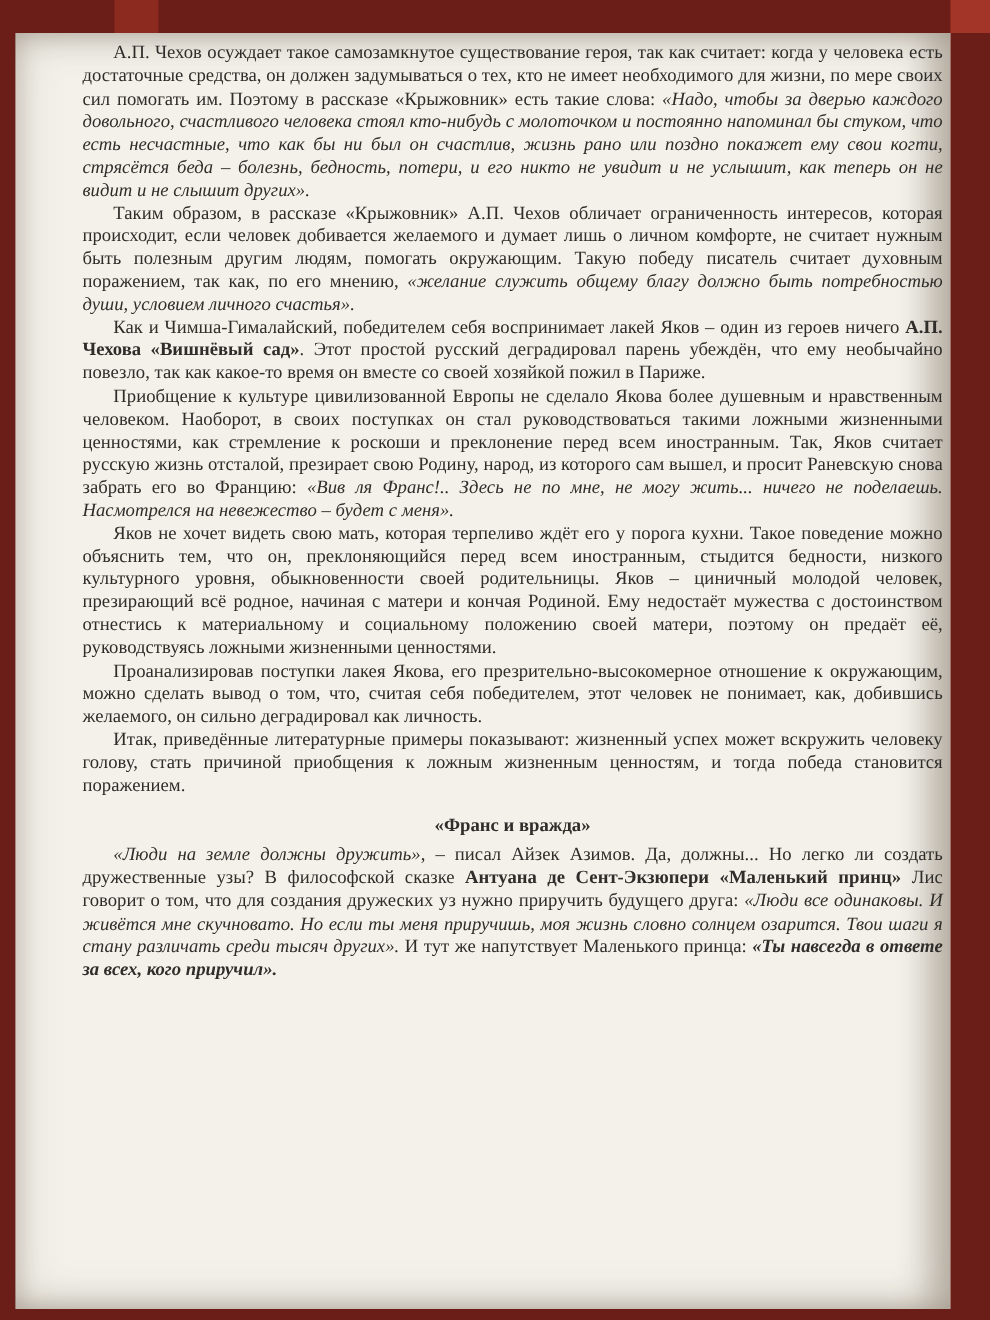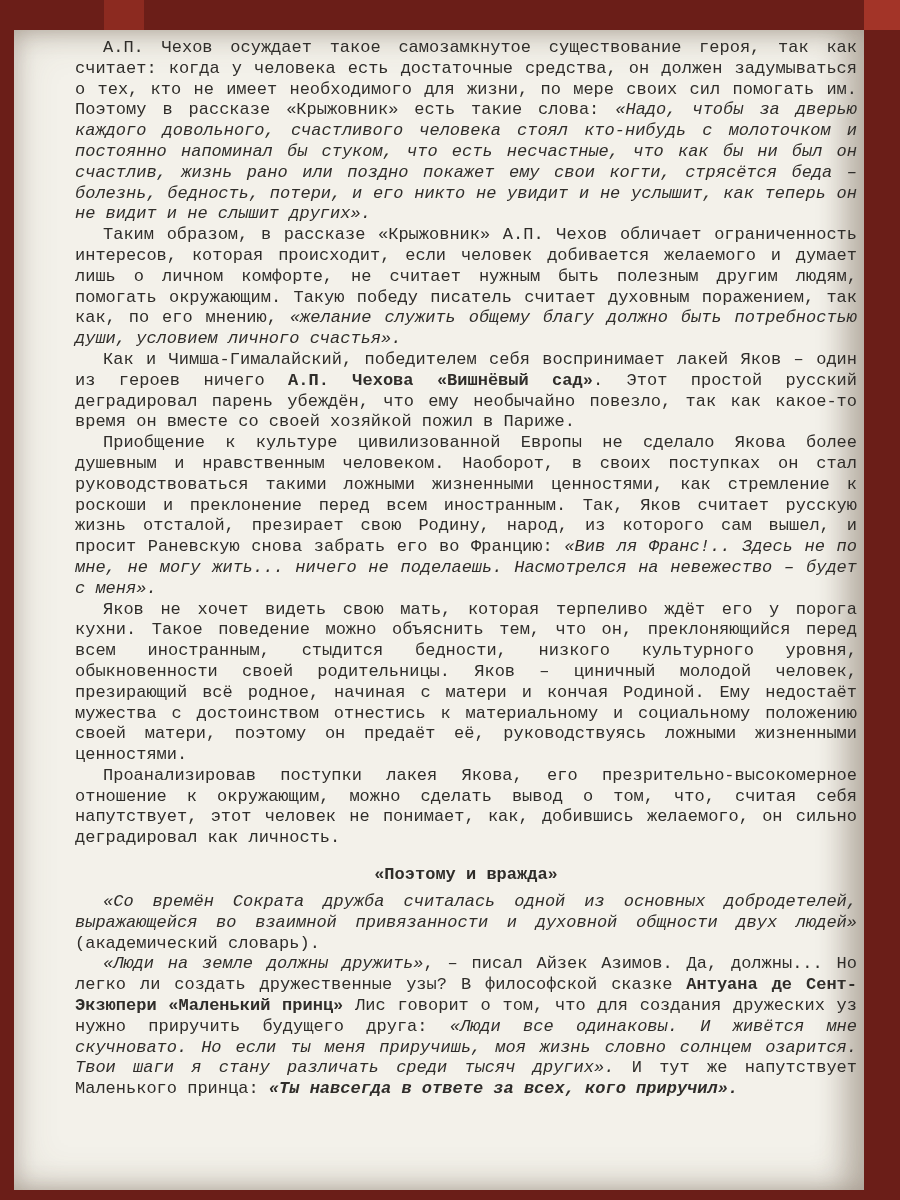--- a/index.html
+++ b/index.html
@@ -32,21 +32,20 @@
     background:var(--page-bg);
     box-shadow:
       inset 0 0 45px rgba(95,75,55,0.18),
       inset -20px 0 28px rgba(70,45,30,0.28),
       inset 8px 0 16px rgba(70,45,30,0.12);
   }
   .text-block{
     position:absolute;top:8px;left:61px;right:7px;
     color:var(--text-color);
     hyphens:auto;
-    font-family:Liberation Mono, monospace;
     -webkit-hyphens:auto;
   }
   p.paragraph{
     margin:0;
     text-indent:28px;
     text-align:justify;
     font-size:17px;
     line-height:20.8px;
     color:var(--text-color);
   }
@@ -76,19 +75,19 @@
 <div class="scan">
   <div class="top-accent"></div>
   <div class="corner-accent"></div>
   <div class="page">
     <div class="text-block" id="content">
         <p class="paragraph"><span class="seg-normal">А.П. Чехов осуждает такое самозамкнутое существование героя, так как считает: когда у человека есть достаточные средства, он должен задумываться о тех, кто не имеет необходимого для жизни, по мере своих сил помогать им. Поэтому в рассказе «Крыжовник» есть такие слова: </span><span class="seg-italic">«Надо, чтобы за дверью каждого довольного, счастливого человека стоял кто-нибудь с молоточком и постоянно напоминал бы стуком, что есть несчастные, что как бы ни был он счастлив, жизнь рано или поздно покажет ему свои когти, стрясётся беда – болезнь, бедность, потери, и его никто не увидит и не услышит, как теперь он не видит и не слышит других».</span></p>
         <p class="paragraph"><span class="seg-normal">Таким образом, в рассказе «Крыжовник» А.П. Чехов обличает ограниченность интересов, которая происходит, если человек добивается желаемого и думает лишь о личном комфорте, не считает нужным быть полезным другим людям, помогать окружающим. Такую победу писатель считает духовным поражением, так как, по его мнению, </span><span class="seg-italic">«желание служить общему благу должно быть потребностью души, условием личного счастья».</span></p>
         <p class="paragraph"><span class="seg-normal">Как и Чимша-Гималайский, победителем себя воспринимает лакей Яков – один из героев ничего </span><span class="seg-bold">А.П. Чехова «Вишнёвый сад»</span><span class="seg-normal">. Этот простой русский деградировал парень убеждён, что ему необычайно повезло, так как какое-то время он вместе со своей хозяйкой пожил в Париже.</span></p>
         <p class="paragraph"><span class="seg-normal">Приобщение к культуре цивилизованной Европы не сделало Якова более душевным и нравственным человеком. Наоборот, в своих поступках он стал руководствоваться такими ложными жизненными ценностями, как стремление к роскоши и преклонение перед всем иностранным. Так, Яков считает русскую жизнь отсталой, презирает свою Родину, народ, из которого сам вышел, и просит Раневскую снова забрать его во Францию: </span><span class="seg-italic">«Вив ля Франс!.. Здесь не по мне, не могу жить... ничего не поделаешь. Насмотрелся на невежество – будет с меня».</span></p>
         <p class="paragraph"><span class="seg-normal">Яков не хочет видеть свою мать, которая терпеливо ждёт его у порога кухни. Такое поведение можно объяснить тем, что он, преклоняющийся перед всем иностранным, стыдится бедности, низкого культурного уровня, обыкновенности своей родительницы. Яков – циничный молодой человек, презирающий всё родное, начиная с матери и кончая Родиной. Ему недостаёт мужества с достоинством отнестись к материальному и социальному положению своей матери, поэтому он предаёт её, руководствуясь ложными жизненными ценностями.</span></p>
-        <p class="paragraph"><span class="seg-normal">Проанализировав поступки лакея Якова, его презрительно-высокомерное отношение к окружающим, можно сделать вывод о том, что, считая себя напутствует, этот человек не понимает, как, добившись желаемого, он сильно деградировал как личность.</span></p>
-        <h2 class="heading"><span class="seg-bold">«Поэтому и вражда»</span></h2>
-        <p class="paragraph"><span class="seg-italic">«Со времён Сократа дружба считалась одной из основных добродетелей, выражающейся во взаимной привязанности и духовной общности двух людей»</span><span class="seg-normal"> (академический словарь).</span></p>
+        <p class="paragraph"><span class="seg-normal">Проанализировав поступки лакея Якова, его презрительно-высокомерное отношение к окружающим, можно сделать вывод о том, что, считая себя победителем, этот человек не понимает, как, добившись желаемого, он сильно деградировал как личность.</span></p>
+        <p class="paragraph"><span class="seg-normal">Итак, приведённые литературные примеры показывают: жизненный успех может вскружить человеку голову, стать причиной приобщения к ложным жизненным ценностям, и тогда победа становится поражением.</span></p>
+        <h2 class="heading"><span class="seg-bold">«Франс и вражда»</span></h2>
         <p class="paragraph"><span class="seg-italic">«Люди на земле должны дружить»</span><span class="seg-normal">, – писал Айзек Азимов. Да, должны... Но легко ли создать дружественные узы? В философской сказке </span><span class="seg-bold">Антуана де Сент-Экзюпери «Маленький принц»</span><span class="seg-normal"> Лис говорит о том, что для создания дружеских уз нужно приручить будущего друга: </span><span class="seg-italic">«Люди все одинаковы. И живётся мне скучновато. Но если ты меня приручишь, моя жизнь словно солнцем озарится. Твои шаги я стану различать среди тысяч других».</span><span class="seg-normal"> И тут же напутствует Маленького принца: </span><span class="seg-bold-italic">«Ты навсегда в ответе за всех, кого приручил».</span></p>
       </div>
   </div>
 </div>
 
 </body></html>

